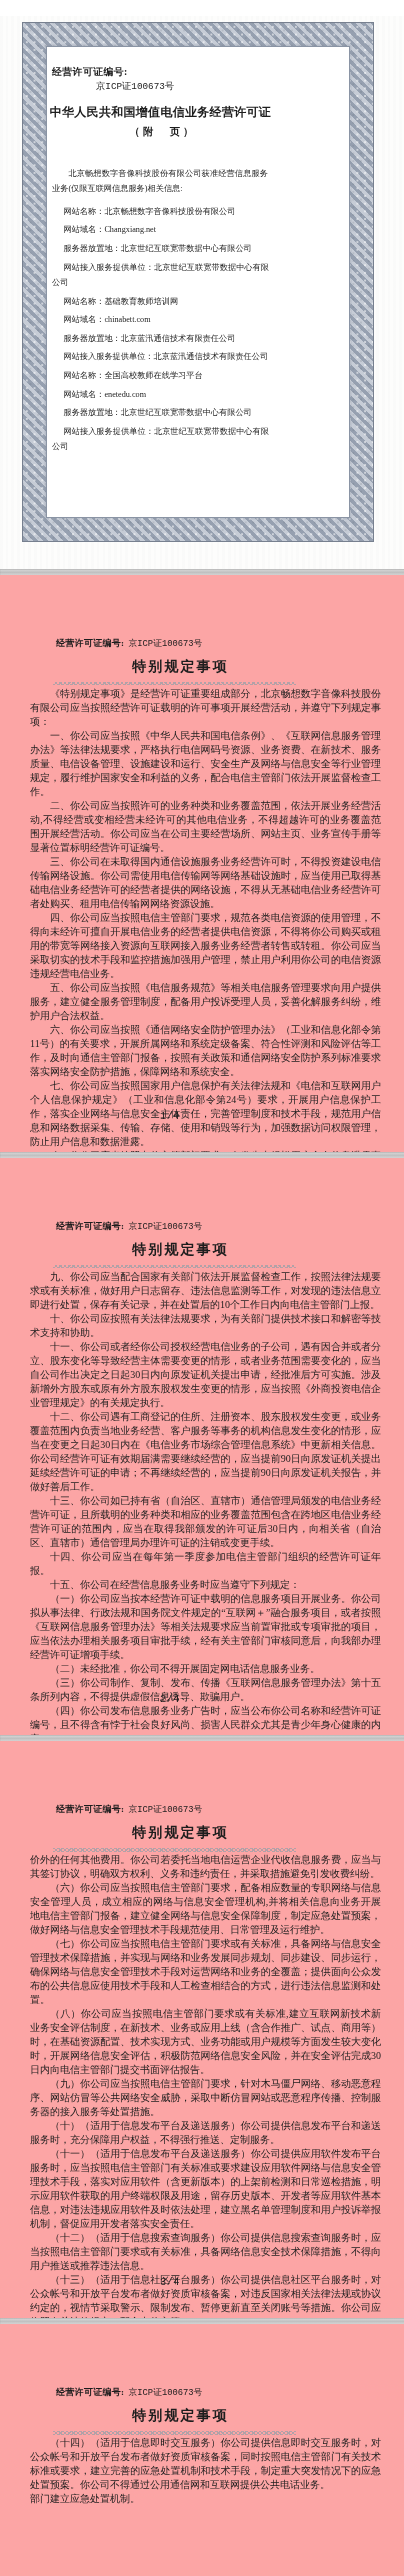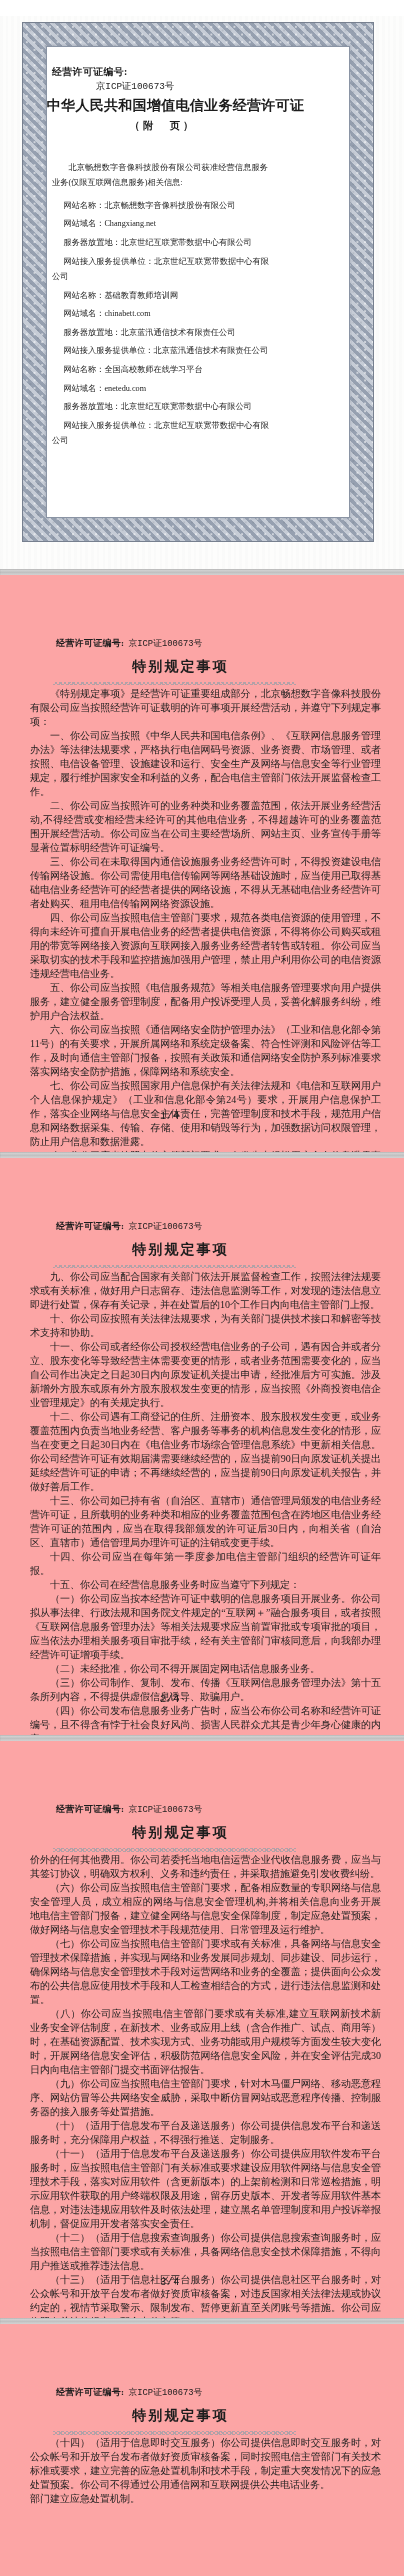--- a/index.html
+++ b/index.html
@@ -20,21 +20,21 @@
       border:0.5px solid #77808f;
       background:
         radial-gradient(circle,rgba(255,255,255,.55) 0.8px,transparent 1.1px) 0 0/7.7px 7.7px,
         radial-gradient(circle,rgba(70,80,95,.35) 0.5px,transparent 0.8px) 3.6px 3.6px/7.7px 7.7px,
         repeating-linear-gradient(45deg,#96a0b0 0 3.6px,#c6ccd6 3.6px 7.2px);}
   .cert-frame::after{content:"";position:absolute;inset:23px;background:#fff;
       border:0.5px solid #8a94a4;box-shadow:0 0 0 1.5px rgba(138,148,164,.25);}
   .cert-inner{position:absolute;left:52px;top:50px;width:222px;}
   .cert-license-label{font-size:9.8px;font-weight:700;letter-spacing:0.5px;}
   .cert-license-number{font-size:9.3px;margin:1px 0 0 44px;font-family:"Liberation Mono","DejaVu Sans Mono",monospace;}
-  .cert-title{margin-top:4px;text-align:center;font-size:14px;font-weight:700;letter-spacing:0.3px;white-space:nowrap;margin-left:-5.2px;}
+  .cert-title{margin-top:11px;text-align:center;font-size:12px;font-weight:700;letter-spacing:0.3px;white-space:nowrap;margin-left:-5.2px;}
   .cert-subtitle{margin-top:4.1px;text-align:center;font-size:10.3px;font-weight:700;letter-spacing:3.1px;}
   .cert-intro{margin-top:27px;font-size:8.2px;line-height:15.5px;text-indent:2em;text-align:justify;width:216px;}
   .cert-entries{margin-top:7.2px;width:217px;}
   .cline{font-size:8.2px;line-height:15.5px;text-indent:1.4em;text-align:justify;margin-top:3.1px;}
 
   
   .spec{background:#fca5a5;}
   .spec-header{position:absolute;top:62px;left:56px;font-size:9px;}
   .spec-header .hl{font-weight:700;letter-spacing:0.3px;}
   .spec-header .hv{margin-left:4.1px;font-family:"Liberation Mono","DejaVu Sans Mono",monospace;font-size:8.8px;}
@@ -90,21 +90,21 @@
   <div id="spec-pages">
       <div class="sep"></div>
       <section class="page spec" style="height: 577px;">
     <div class="spec-header">
       <span class="hl">经营许可证编号:</span><span class="hv">京ICP证100673号</span>
     </div>
     <div class="spec-title">特别规定事项</div>
     <div class="zigzag"></div>
     <div class="spec-body">
           <p class="para">《特别规定事项》是经营许可证重要组成部分，北京畅想数字音像科技股份有限公司应当按照经营许可证载明的许可事项开展经营活动，并遵守下列规定事项：</p>
-          <p class="para">一、你公司应当按照《中华人民共和国电信条例》、《互联网信息服务管理办法》等法律法规要求，严格执行电信网码号资源、业务资费、市场管理、或者按照、电信设备管理、设施建设和运行、安全生产及网络与信息安全等行业管理规定，履行维护国家安全和利益的义务，配合电信主管部门依法开展监督检查工作。</p>
+          <p class="para">一、你公司应当按照《中华人民共和国电信条例》、《互联网信息服务管理办法》等法律法规要求，严格执行电信网码号资源、业务资费、在新技术、服务质量、电信设备管理、设施建设和运行、安全生产及网络与信息安全等行业管理规定，履行维护国家安全和利益的义务，配合电信主管部门依法开展监督检查工作。</p>
           <p class="para">二、你公司应当按照许可的业务种类和业务覆盖范围，依法开展业务经营活动,不得经营或变相经营未经许可的其他电信业务，不得超越许可的业务覆盖范围开展经营活动。你公司应当在公司主要经营场所、网站主页、业务宣传手册等显著位置标明经营许可证编号。</p>
           <p class="para">三、你公司在未取得国内通信设施服务业务经营许可时，不得投资建设电信传输网络设施。你公司需使用电信传输网等网络基础设施时，应当使用已取得基础电信业务经营许可的经营者提供的网络设施，不得从无基础电信业务经营许可者处购买、租用电信传输网网络资源设施。</p>
           <p class="para">四、你公司应当按照电信主管部门要求，规范各类电信资源的使用管理，不得向未经许可擅自开展电信业务的经营者提供电信资源，不得将你公司购买或租用的带宽等网络接入资源向互联网接入服务业务经营者转售或转租。你公司应当采取切实的技术手段和监控措施加强用户管理，禁止用户利用你公司的电信资源违规经营电信业务。</p>
           <p class="para">五、你公司应当按照《电信服务规范》等相关电信服务管理要求向用户提供服务，建立健全服务管理制度，配备用户投诉受理人员，妥善化解服务纠纷，维护用户合法权益。</p>
           <p class="para">六、你公司应当按照《通信网络安全防护管理办法》（工业和信息化部令第11号）的有关要求，开展所属网络和系统定级备案、符合性评测和风险评估等工作，及时向通信主管部门报备，按照有关政策和通信网络安全防护系列标准要求落实网络安全防护措施，保障网络和系统安全。</p>
           <p class="para">七、你公司应当按照国家用户信息保护有关法律法规和《电信和互联网用户个人信息保护规定》（工业和信息化部令第24号）要求，开展用户信息保护工作，落实企业网络与信息安全主体责任，完善管理制度和技术手段，规范用户信息和网络数据采集、传输、存储、使用和销毁等行为，加强数据访问权限管理，防止用户信息和数据泄露。</p>
           <p class="para">八、你公司应当按照电信主管部门要求，在发生大规模用户个人信息泄露事件、影响众多用户的服务中断事件等重大网络安全事件时，立即采取应急措施，控制影响范围，消除事件危害，并第一时间向电信主管部门报告，根据电信主管部门要求采取应急处置措施。</p>
         </div>
     <div class="spec-footer">1/4</div>
   </section>

